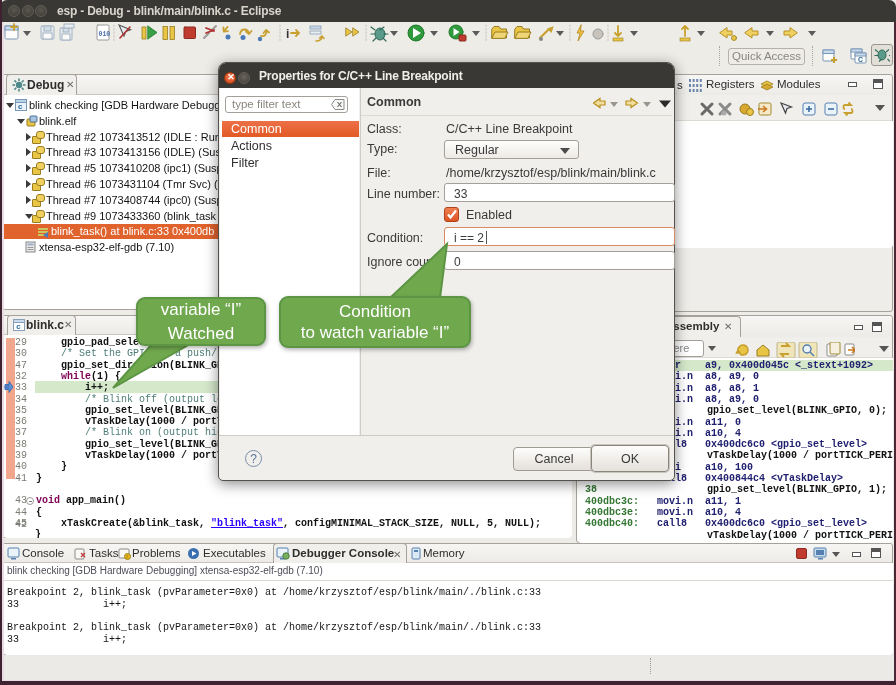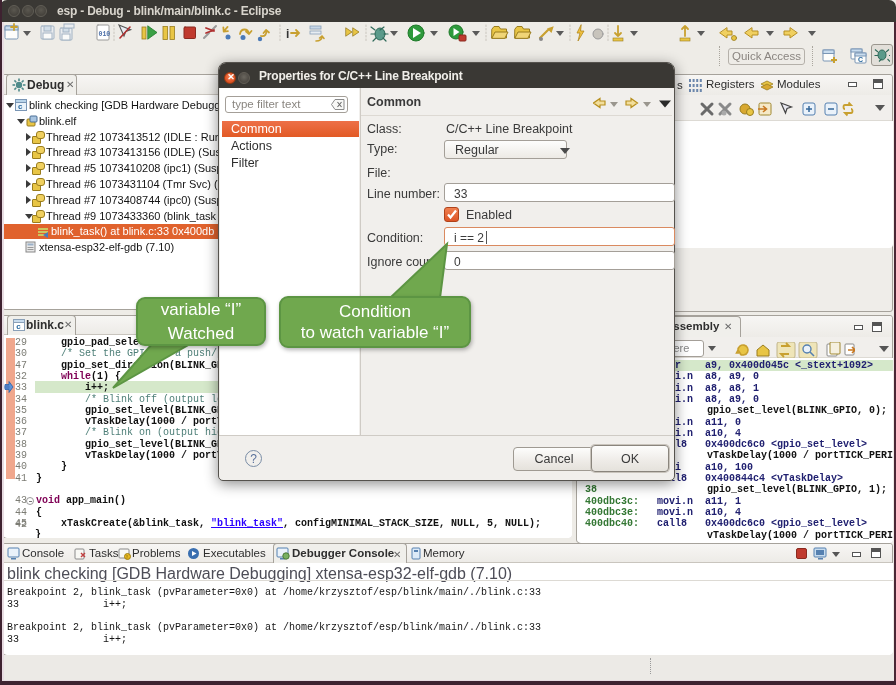--- a/index.html
+++ b/index.html
@@ -492,21 +492,21 @@
       <rect x="3" y="3" width="8" height="5" fill="#5580B0"></rect>
       <rect x="5" y="11" width="5" height="1.5" fill="#5580B0"></rect>
     </svg>
   <div style="position:absolute;left:829px;top:8px;width:0;height:0;border-left:4px solid transparent;border-right:4px solid transparent;border-top:5px solid #555;"></div>
   <div style="position:absolute;left:849px;top:8px;width:9px;height:5px;border:1px solid #555;background:#fff;"></div>
   <div style="position:absolute;left:868px;top:4px;width:10px;height:10px;border:1px solid #555;background:#fff;">
       <div style="height:3px;background:#555;"></div>
     </div>
 
   <div style="position:absolute;left:1px;top:19px;width:889px;height:92px;background:#fff;border-radius:0 0 3px 3px;">
-    <div style="position:absolute;left:3px;top:2px;font-size:16px;color:#4D4D57;">blink checking [GDB Hardware Debugging] xtensa-esp32-elf-gdb (7.10)</div>
+    <div style="position:absolute;left:3px;top:2px;font-size:10px;color:#4D4D57;">blink checking [GDB Hardware Debugging] xtensa-esp32-elf-gdb (7.10)</div>
     <div style="position:absolute;left:0;top:17px;width:100%;height:1px;background:#DDDAD4;"></div>
     <div class="con" style="left:3px;top:24px;">Breakpoint 2, blink_task (pvParameter=0x0) at /home/krzysztof/esp/blink/main/./blink.c:33</div>
     <div class="con" style="left:3px;top:35.5px;">33              i++;</div>
     <div class="con" style="left:3px;top:59px;">Breakpoint 2, blink_task (pvParameter=0x0) at /home/krzysztof/esp/blink/main/./blink.c:33</div>
     <div class="con" style="left:3px;top:70.5px;">33              i++;</div>
   </div>
 </div>
 <div class="abs" style="left:650px;top:658px;width:1px;height:16px;border-left:1px dotted #999;z-index:5;"></div>
 
 <div class="abs" style="left:2px;top:655px;width:892px;height:26px;background:#ECEAE6;"></div>
@@ -536,25 +536,26 @@
     <polygon points="17,5 25,5 21,10" fill="#9a968e"></polygon>
     <path d="M38 1.5 v2.5 h-5 v4 h5 v2.5 l6.5 -4.5 z" fill="#F2DE9C" stroke="#B89020" stroke-width="1.2"></path>
     <polygon points="50,5 58,5 54,10" fill="#9a968e"></polygon>
     <polygon points="66,3.5 78,3.5 72,10.5" fill="#2a2a2a"></polygon>
   </svg>
   <div style="position:absolute;left:142px;top:52px;width:311px;height:1px;background:#DDD9D3;"></div>
 
   <span class="dlabel" style="left:148px;top:59px;">Class:</span>
   <span class="dlabel" style="left:227px;top:59px;">C/C++ Line Breakpoint</span>
   <span class="dlabel" style="left:148px;top:79px;">Type:</span>
-  <div class="field" style="left:225px;top:77px;width:123px;height:19px;background:linear-gradient(#FDFDFC,#EDEAE5);">
+  <div class="field" style="left:225px;top:77px;width:135px;height:19px;background:linear-gradient(#FDFDFC,#EDEAE5);">
     <span style="position:absolute;left:10px;top:2px;font-size:12.5px;color:#3A3A3A;">Regular</span>
     <div style="position:absolute;left:115px;top:7px;width:0;height:0;border-left:5px solid transparent;border-right:5px solid transparent;border-top:6px solid #4a4a4a;"></div>
   </div>
   <span class="dlabel" style="left:148px;top:103px;">File:</span>
+  <span class="dlabel" style="left:227px;top:103px;">/home/krzysztof/esp/blink/main/blink.c</span>
   <span class="dlabel" style="left:148px;top:124px;">Line number:</span>
   <div class="field" style="left:225px;top:120px;width:231px;height:19px;">
       <span style="position:absolute;left:9px;top:2.5px;font-size:12px;color:#3A3A3A;">33</span>
     </div>
   <div style="position:absolute;left:225px;top:144px;width:15px;height:15px;background:linear-gradient(#F08050,#DD5426);border:1px solid #B0421A;border-radius:3px;"></div>
   <svg style="position:absolute;left:227px;top:146px;" width="12" height="11" viewBox="0 0 12 11">
       <path d="M2 5.5 L4.5 8.5 L10 1.5" fill="none" stroke="#fff" stroke-width="2.2"></path>
     </svg>
   <span class="dlabel" style="left:247px;top:145px;">Enabled</span>
   <span class="dlabel" style="left:148px;top:168px;">Condition:</span>

